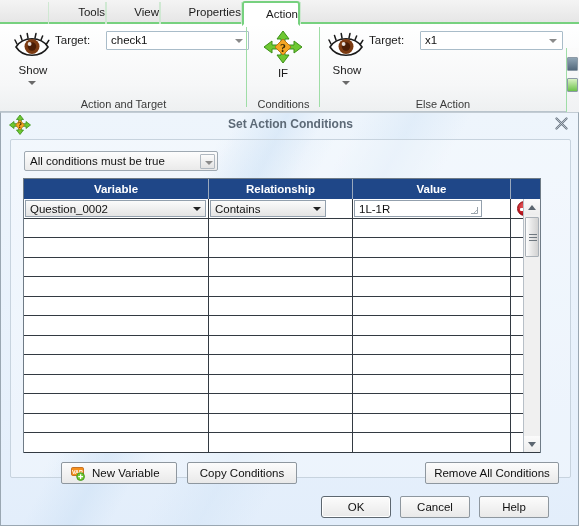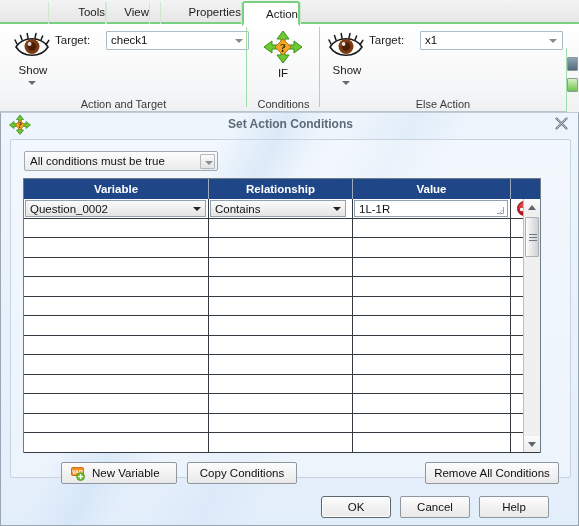--- a/index.html
+++ b/index.html
@@ -381,21 +381,21 @@
 <body>
 
 <div id="app">
 
   <div id="ribbon">
 
     <div class="tabstrip">
       <div class="tab" style="left:48px; width:58px;">
         <span>Tools</span>
       </div>
-      <div class="tab" style="left:106px; width:44px;">
+      <div class="tab" style="left:106px; width:54px;">
         <span>View</span>
       </div>
       <div class="tab" style="left:160px; width:82px;">
         <span>Properties</span>
       </div>
       <div class="tab active" style="left:242px; width:58px;">
         <span>Action</span>
       </div>
       <div class="tab-spacer-right" style="left:300px;"></div>
     </div>
@@ -512,27 +512,27 @@
         <div class="tbody">
 
           <div class="trow" style="top:0px;">
             <div class="tcell" style="left:0px; width:185px;">
               <div class="cell-combo" style="width:181px;">
                 <span class="cc-text">Question_0002</span>
                 <span class="cc-arrow"></span>
               </div>
             </div>
             <div class="tcell" style="left:185px; width:144px;">
-              <div class="cell-combo" style="width:136px;">
+              <div class="cell-combo" style="width:116px;">
                 <span class="cc-text">Contains</span>
                 <span class="cc-arrow"></span>
               </div>
             </div>
             <div class="tcell" style="left:329px; width:158px;">
-              <div class="cell-value" style="width:154px;padding-left:12px;">
+              <div class="cell-value" style="width:128px;padding-left:12px;">
                 <span class="cv-text">1L-1R</span>
                 <span class="cv-grip">
                   <svg width="7" height="7" viewBox="0 0 7 7">
                     <path d="M0 6.5 L6.5 6.5 L6.5 0" stroke="#9aa3ab" stroke-width="1" fill="none"></path>
                     <path d="M2.5 6.5 L6.5 2.5" stroke="#9aa3ab" stroke-width="0.8"></path>
                   </svg>
                 </span>
               </div>
             </div>
             <div class="tcell" style="left:487px; width:29px; border-right:none;">

